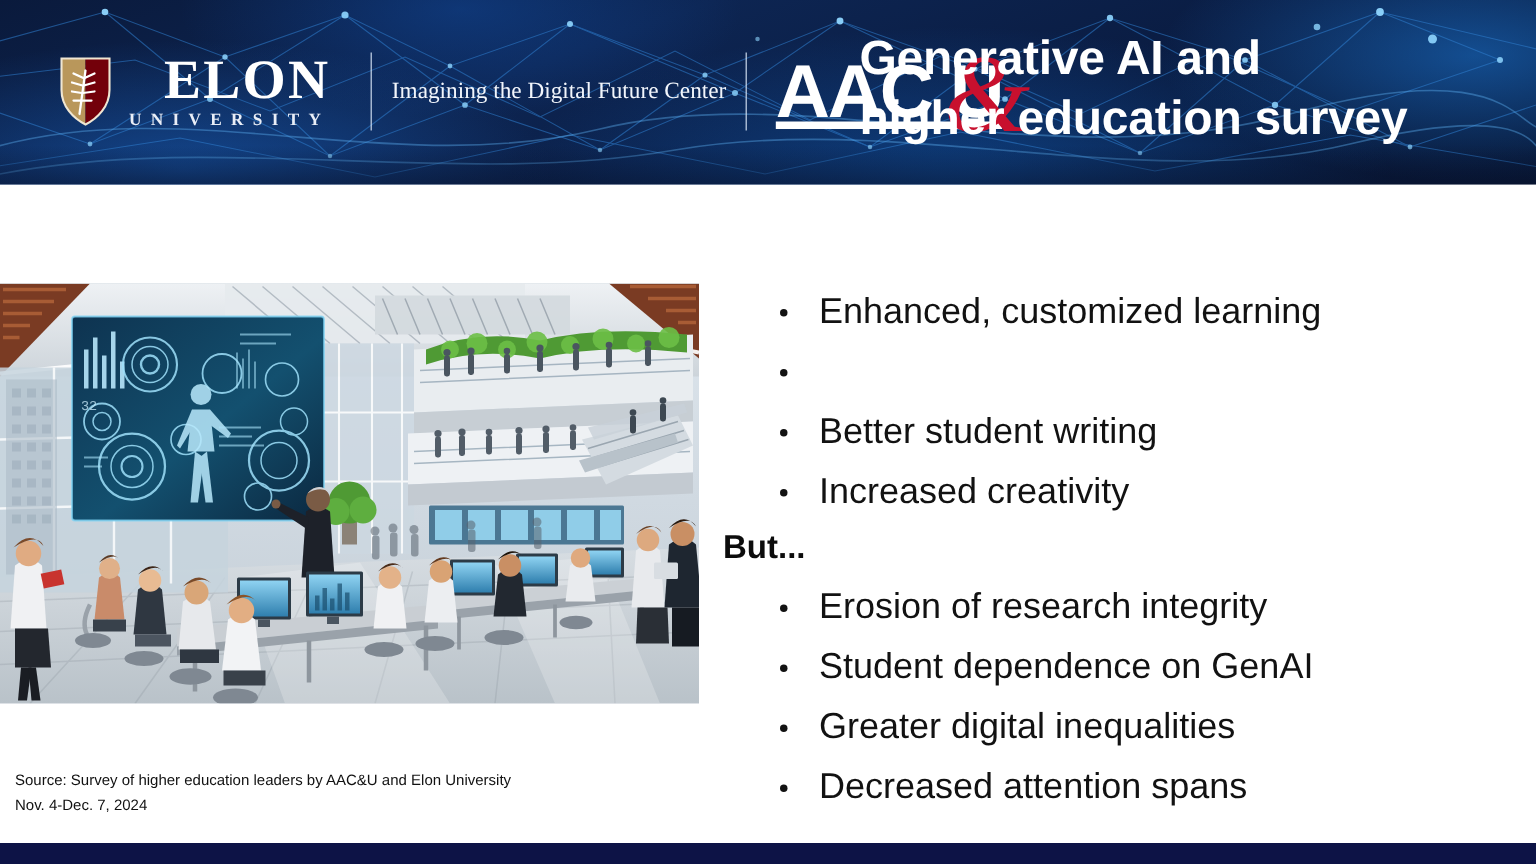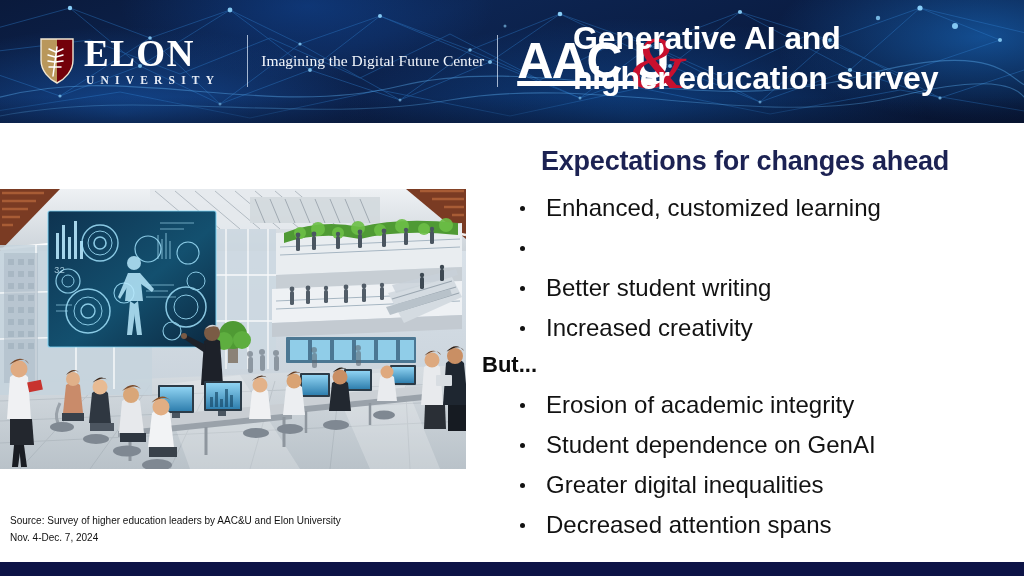--- a/index.html
+++ b/index.html
@@ -57,20 +57,21 @@
     width: 34px; height: 46px;
     position: relative;
     flex: none;
     margin-right: 10px;
   }
   .elon-word-block {
     display: flex;
     flex-direction: column;
     justify-content: center;
     margin-right: 14px;
+    text-align: right;
   }
   #elon-wordmark {
     font-family: "Liberation Serif", serif;
     font-weight: bold;
     font-size: 37px;
     letter-spacing: 1.5px;
     color: #ffffff;
     line-height: 0.98;
   }
   #elon-university {
@@ -717,21 +718,20 @@
         <rect x="312" y="164" width="5" height="15" rx="2"></rect>
           <circle cx="314" cy="161" r="3"></circle>
         <rect x="356" y="162" width="5" height="15" rx="2"></rect>
           <circle cx="358" cy="159" r="3"></circle>
       </g>
     </svg>
   </div>
 
   <div id="content">
 
-    <div id="section-title">Expectations for changes ahead</div>
 
     <ul class="bullet-list" id="list-positive">
       <li class="bullet-row">
         <span class="bullet-dot"></span>
         <span>Enhanced, customized learning</span>
       </li>
       <li class="bullet-row">
         <span class="bullet-dot"></span>
       </li>
       <li class="bullet-row">
@@ -742,21 +742,21 @@
         <span class="bullet-dot"></span>
         <span>Increased creativity</span>
       </li>
     </ul>
 
     <div id="but-heading">But...</div>
 
     <ul class="bullet-list" id="list-negative">
       <li class="bullet-row">
         <span class="bullet-dot"></span>
-        <span>Erosion of academic integrity</span>
+        <span>Erosion of research integrity</span>
       </li>
       <li class="bullet-row">
         <span class="bullet-dot"></span>
         <span>Student dependence on GenAI</span>
       </li>
       <li class="bullet-row">
         <span class="bullet-dot"></span>
         <span>Greater digital inequalities</span>
       </li>
       <li class="bullet-row">

